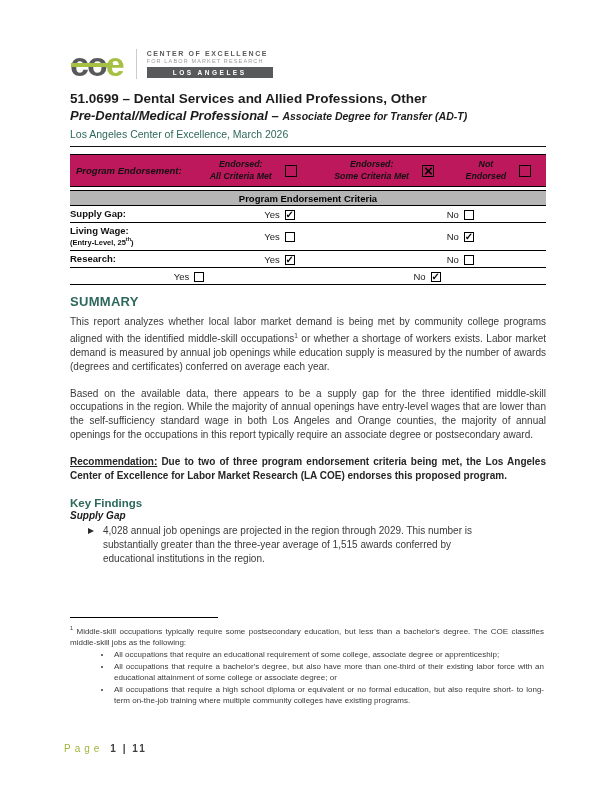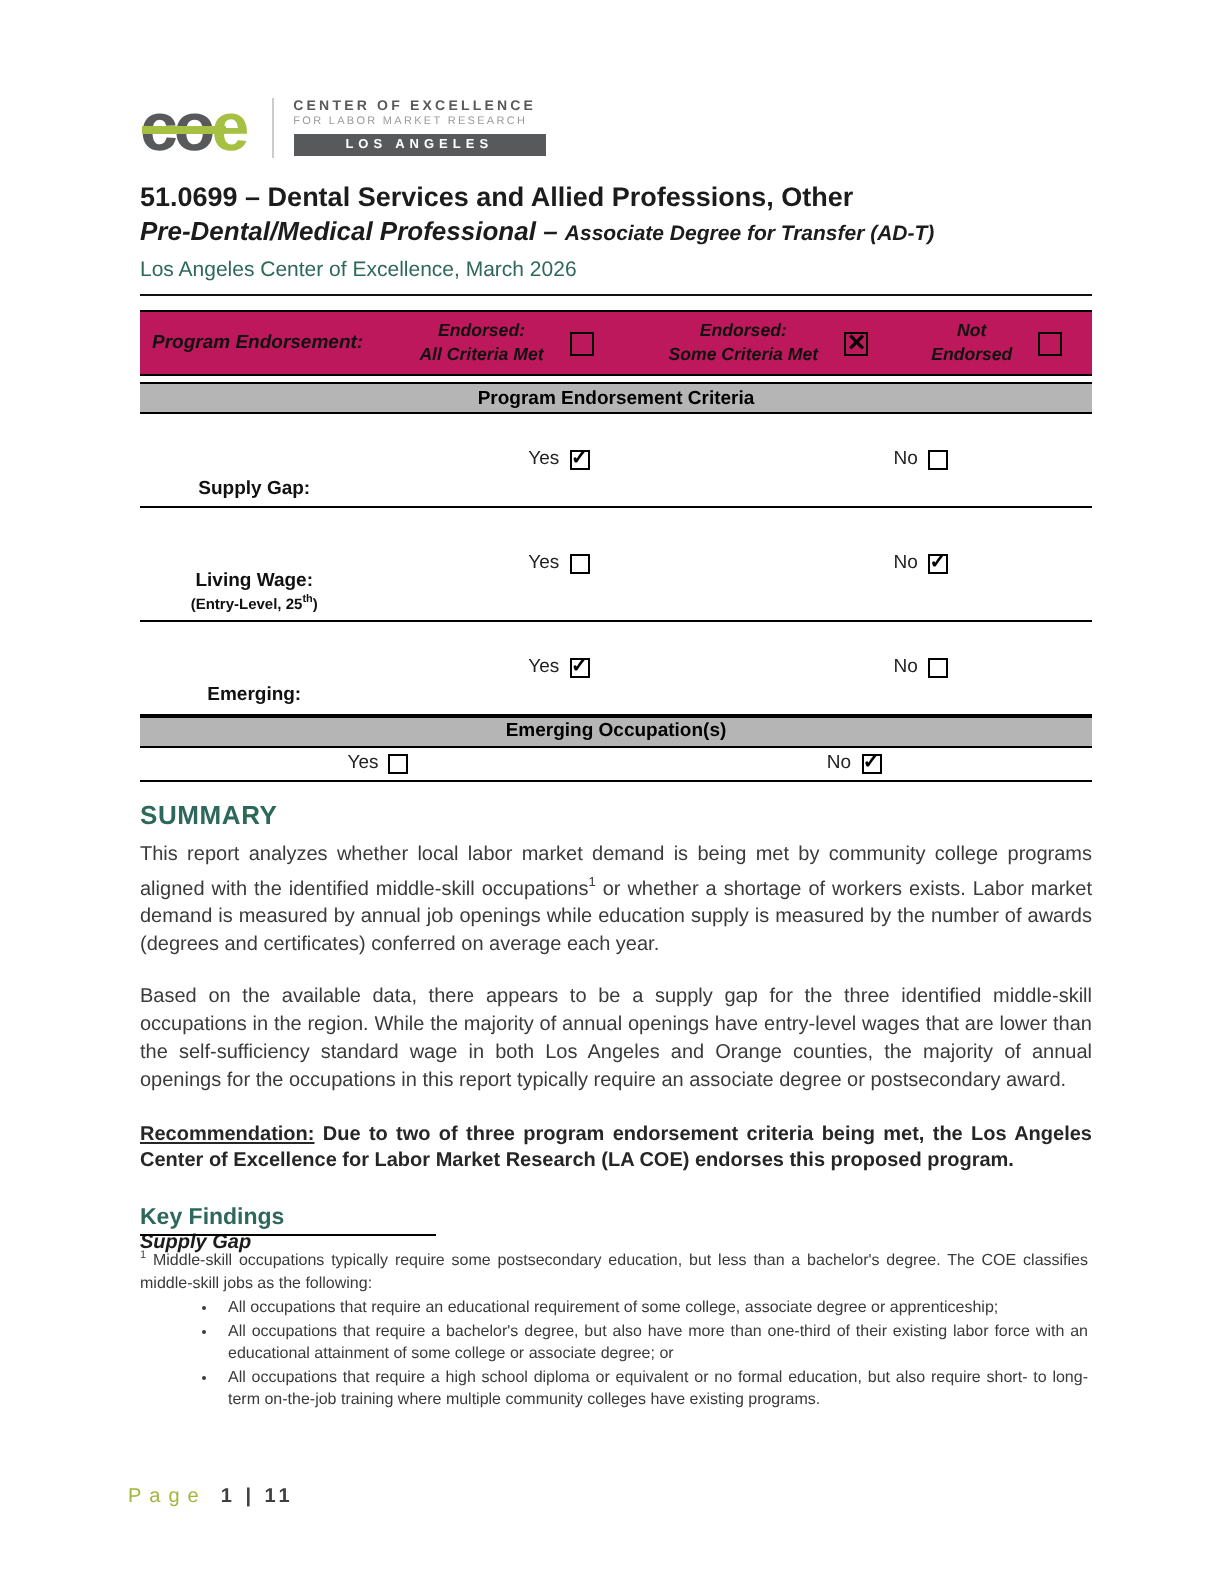--- a/index.html
+++ b/index.html
@@ -44,21 +44,21 @@
   .cbx.lg { width:12px; height:12px; }
   .cbx.sm { width:10px; height:10px; }
   .cbx.cb-x.checked::after { content:"×"; font-weight:900; font-size:15px; line-height:0; color:#000; }
   .cbx.cb-check.checked::after { content:"✓"; font-weight:bold; font-size:10px; line-height:0; color:#000; }
 
   
   .crit-header { margin-top:3px; background:#b5b5b5; border-top:1px solid #000; border-bottom:1px solid #000;
                  text-align:center; font-weight:bold; font-size:9.5px; color:#000; padding:1.5px 0; }
   .crit-row { display:grid; grid-template-columns:24% 40% 36%; align-items:center;
               border-bottom:1px solid #000; padding:2.5px 0; }
-  .crit-label { text-align:center; font-weight:bold; font-size:9.5px; color:#111; line-height:1.15;margin-top:30px; }
+  .crit-label { font-weight:bold; font-size:9.5px; color:#111; line-height:1.15; }
   .crit-sub { font-size:7.5px; font-weight:bold; }
   .crit-sub sup { font-size:5.5px; }
   .yn { display:flex; align-items:flex-end; justify-content:center; gap:5px; font-size:9.5px; color:#222; }
   .emerging-row { display:grid; grid-template-columns:50% 50%; align-items:center;
                   border-bottom:1px solid #000; padding:2.5px 0; }
 
   
   .h-summary { margin-top:9px; font-size:13px; font-weight:bold; color:#2d685a; letter-spacing:0.3px; }
   .para { margin-top:6px; font-size:10px; line-height:13.8px; color:#3a3a3a; text-align:justify; }
   .para sup { font-size:6.5px; }
@@ -157,51 +157,54 @@
       <span>Yes</span>
       <span class="cbx sm cb-check"></span>
     </div>
     <div class="yn">
       <span>No</span>
       <span class="cbx sm cb-check checked"></span>
     </div>
   </div>
 
   <div class="crit-row">
-    <div class="crit-label">Emerging:</div>
-    <div class="yn">
-      <span>Yes</span>
-      <span class="cbx sm cb-check checked"></span>
-    </div>
-    <div class="yn">
-      <span>No</span>
-      <span class="cbx sm cb-check"></span>
-    </div>
-  </div>
-
-  <div class="crit-header" style="margin-top:0;">Emerging Occupation(s)</div>
+    <div class="crit-label">Research:</div>
+    <div class="yn">
+      <span>Yes</span>
+      <span class="cbx sm cb-check checked"></span>
+    </div>
+    <div class="yn">
+      <span>No</span>
+      <span class="cbx sm cb-check"></span>
+    </div>
+  </div>
+
 
   <div class="emerging-row">
     <div class="yn">
       <span>Yes</span>
       <span class="cbx sm cb-check"></span>
     </div>
     <div class="yn">
       <span>No</span>
       <span class="cbx sm cb-check checked"></span>
     </div>
   </div>
 
   <div class="h-summary">SUMMARY</div>
   <div class="para"><span>This report analyzes whether local labor market demand is being met by community college programs aligned with the identified middle-skill occupations</span><sup>1</sup><span> or whether a shortage of workers exists. Labor market demand is measured by annual job openings while education supply is measured by the number of awards (degrees and certificates) conferred on average each year.</span></div>
   <div class="para" style="margin-top:13px;">Based on the available data, there appears to be a supply gap for the three identified middle-skill occupations in the region. While the majority of annual openings have entry-level wages that are lower than the self-sufficiency standard wage in both Los Angeles and Orange counties, the majority of annual openings for the occupations in this report typically require an associate degree or postsecondary award.</div>
   <div class="para bold"><span class="ul">Recommendation:</span><span> Due to two of three program endorsement criteria being met, the Los Angeles Center of Excellence for Labor Market Research (LA COE) endorses this proposed program.</span></div>
 
   <div class="h-keyfindings">Key Findings</div>
   <div class="h-supplygap">Supply Gap</div>
+  <div class="kf-bullet">
+    <span class="arrow-bullet"></span>
+    <div class="kf-text">4,028 annual job openings are projected in the region through 2029. This number is substantially greater than the three-year average of 1,515 awards conferred by educational institutions in the region.</div>
+  </div>
 
 </div>
 
 <div class="footnotes">
   <div class="fn-rule"></div>
   <div class="fn-intro"><sup>1</sup><span> Middle-skill occupations typically require some postsecondary education, but less than a bachelor's degree. The COE classifies middle-skill jobs as the following:</span></div>
   <ul class="fn-bullets">
     <li>All occupations that require an educational requirement of some college, associate degree or apprenticeship;</li>
     <li>All occupations that require a bachelor's degree, but also have more than one-third of their existing labor force with an educational attainment of some college or associate degree; or</li>
     <li>All occupations that require a high school diploma or equivalent or no formal education, but also require short- to long-term on-the-job training where multiple community colleges have existing programs.</li>

